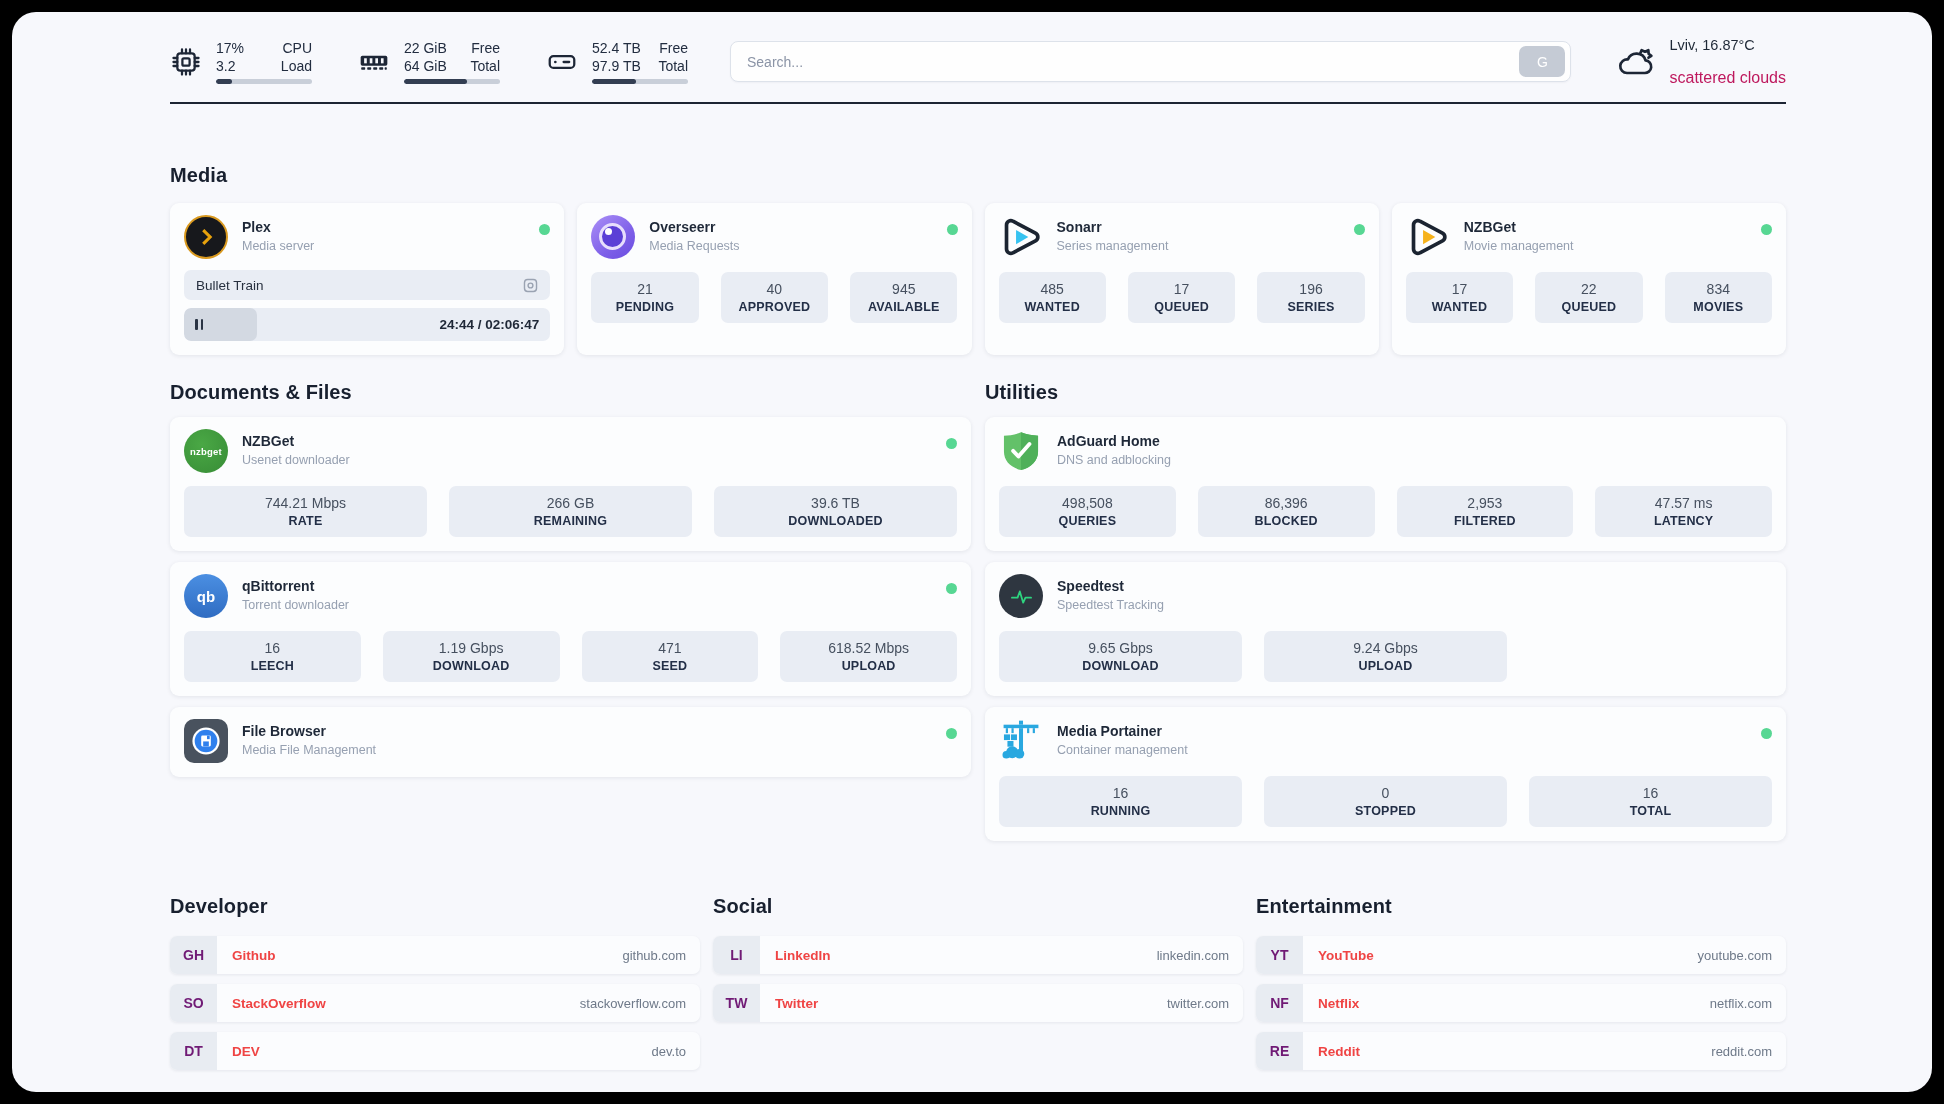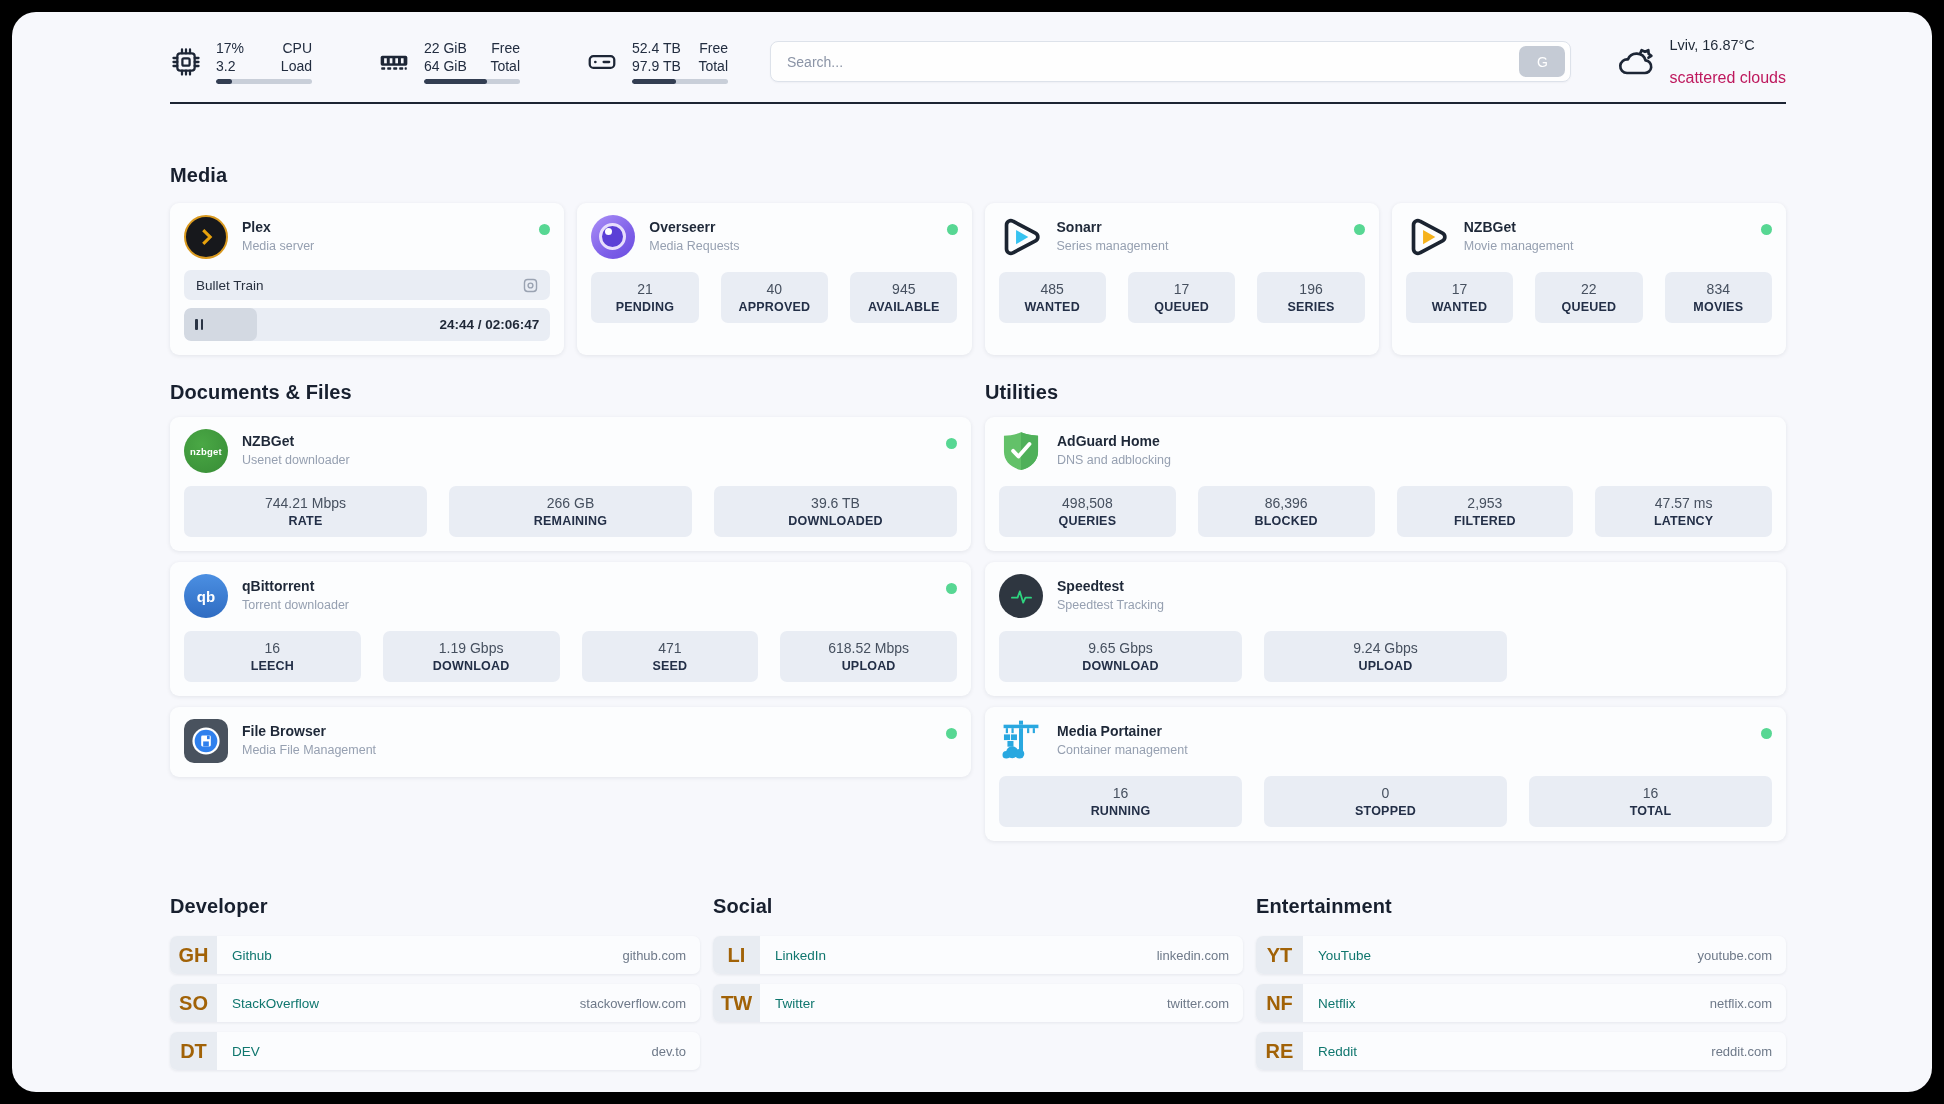--- a/index.html
+++ b/index.html
@@ -13,21 +13,21 @@
   .page {
     position: absolute; inset: 12px;
     background: #f7f8fc;
     border-radius: 24px;
     overflow: hidden;
   }
   .content { height: 100%; padding: 24px 146px 40px 158px; }
 
   
   .topbar { display: flex; align-items: center; }
-  .sys-stats { display: flex; gap: 66px; justify-content: flex-end; }
+  .sys-stats { display: flex; gap: 46px; justify-content: flex-end; }
   .sys-stat { display: flex; align-items: center; gap: 14px; }
   .sys-icon { width: 32px; height: 32px; flex: none; }
   .sys-text { width: 96px; }
   .sys-row { display: flex; justify-content: space-between; font-size: 14px; font-weight: 500; color: #222d40; line-height: 18px; }
   .sys-bar { margin-top: 4px; height: 5px; border-radius: 3px; background: #c9cfd9; overflow: hidden; }
   .sys-bar-fill { height: 100%; border-radius: 3px; background: #333e52; }
 
   .search-box {
     flex: 1; margin: 0 44px 0 42px; height: 41px;
     background: #fefefe; border: 1px solid #dde2ea; border-radius: 8px;
@@ -98,22 +98,22 @@
   .fb-icon { border-radius: 10px; background: #49525e; display: flex; align-items: center; justify-content: center; }
 
   
   .links-grid { margin-top: 54px; display: grid; grid-template-columns: repeat(3, 1fr); gap: 13px; align-items: start; }
   .links-col h2 { margin-bottom: 18px; }
   .link-row {
     height: 38px; margin-top: 10px; background: #fbfcfe; border-radius: 7px;
     display: flex; align-items: center; overflow: hidden; cursor: pointer;
     box-shadow: 0 1px 3px rgba(25,35,60,.08);
   }
-  .link-abbr { width: 47px; height: 100%; background: #e8ecf2; display: flex; align-items: center; justify-content: center; font-size: 20px; font-weight: 600; color: #a16207; flex: none; }
-  .link-name { margin-left: 15px; font-size: 13.5px; font-weight: 400; color: #0f766e; flex: 1; }
+  .link-abbr { width: 47px; height: 100%; background: #e8ecf2; display: flex; align-items: center; justify-content: center; font-size: 14px; font-weight: 600; color: #701a75; flex: none; }
+  .link-name { margin-left: 15px; font-size: 13.5px; font-weight: 700; color: #ef4444; flex: 1; }
   .link-url { margin-right: 14px; font-size: 13px; color: #6e7989; }
 </style>
 </head>
 <body>
 
 <div class="page">
   <div class="content">
 
     <div class="topbar">
       <div class="sys-stats">

